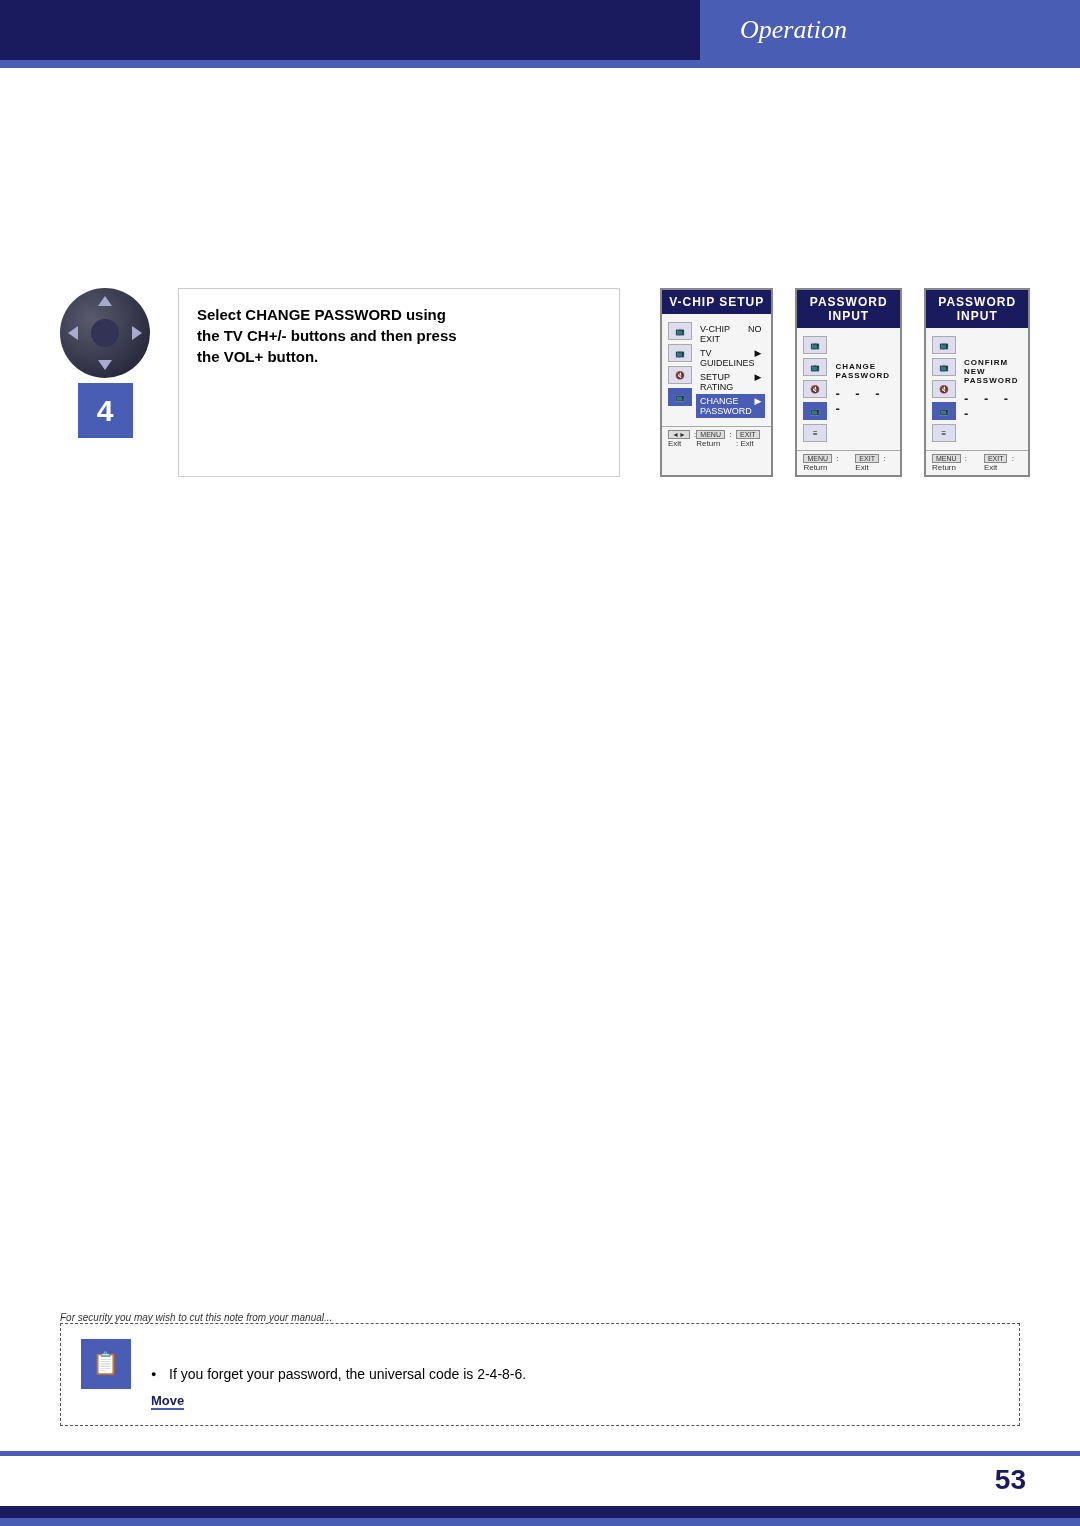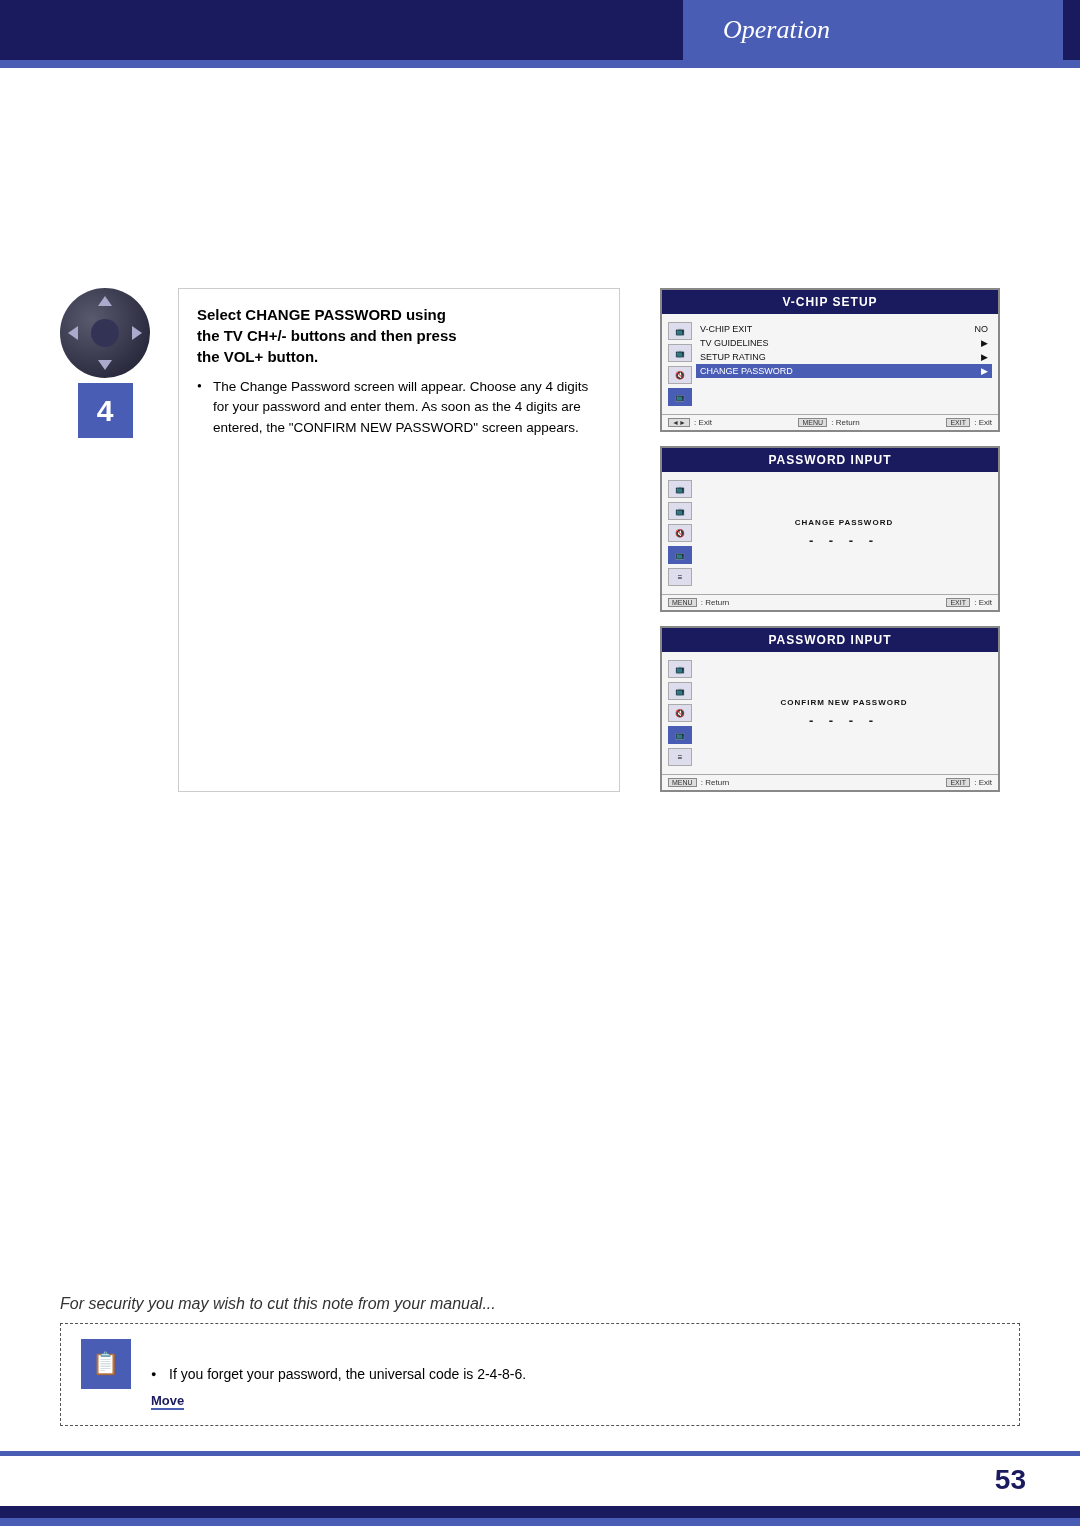--- a/index.html
+++ b/index.html
@@ -18,21 +18,21 @@
       top: 0;
       left: 0;
       right: 0;
       height: 60px;
       background: #1a1a5e;
     }
 
     .operation-tab {
       position: absolute;
       top: 0;
-      right: 17px;
+      right: 0;
       width: 380px;
       height: 60px;
       background: #4a5db5;
       display: flex;
       align-items: center;
       padding-left: 40px;
     }
 
     .operation-tab span {
       color: #ffffff;
@@ -194,22 +194,22 @@
       position: absolute;
       left: 0;
       font-size: 8px;
       top: 3px;
     }
 
     
     .panels-right {
       width: 340px;
       display: flex;
-      flex-direction: column;
-      gap: 14px;
+      flex-direction: row;
+      gap: 22px;
     }
 
     
     .tv-panel {
       border: 2px solid #888888;
       background: #f5f5f5;
       position: relative;
     }
 
     .panel-header {
@@ -320,23 +320,22 @@
     
     .bottom-section {
       position: absolute;
       bottom: 100px;
       left: 60px;
       right: 60px;
     }
 
     .security-note {
       font-style: italic;
-      font-size: 16px;
+      font-size: 10px;
       color: #333333;
-      margin-bottom: 10px;
     }
 
     .note-box {
       border: 1px dashed #555555;
       padding: 15px 20px;
       display: flex;
       gap: 20px;
       align-items: flex-start;
     }
 
@@ -449,23 +448,20 @@
             <div class="dpad-arrow dpad-down"></div>
             <div class="dpad-arrow dpad-left"></div>
             <div class="dpad-arrow dpad-right"></div>
           </div>
         </div>
         <div class="step-number">4</div>
       </div>
 
       <div class="step-text-box">
         <p class="step-title">Select CHANGE PASSWORD using<br>the TV CH+/- buttons and then press<br>the VOL+ button.</p>
-        <ul class="step-bullets">
-          <li>The Change Password screen will appear. Choose any 4 digits for your password and enter them. As soon as the 4 digits are entered, the "CONFIRM NEW PASSWORD" screen appears.</li>
-        </ul>
       </div>
     </div>
 
     <div class="panels-right">
 
       <div class="tv-panel">
         <div class="panel-header">V-CHIP SETUP</div>
         <div class="panel-body">
           <div class="panel-icons">
             <div class="panel-icon-row">📺</div>

